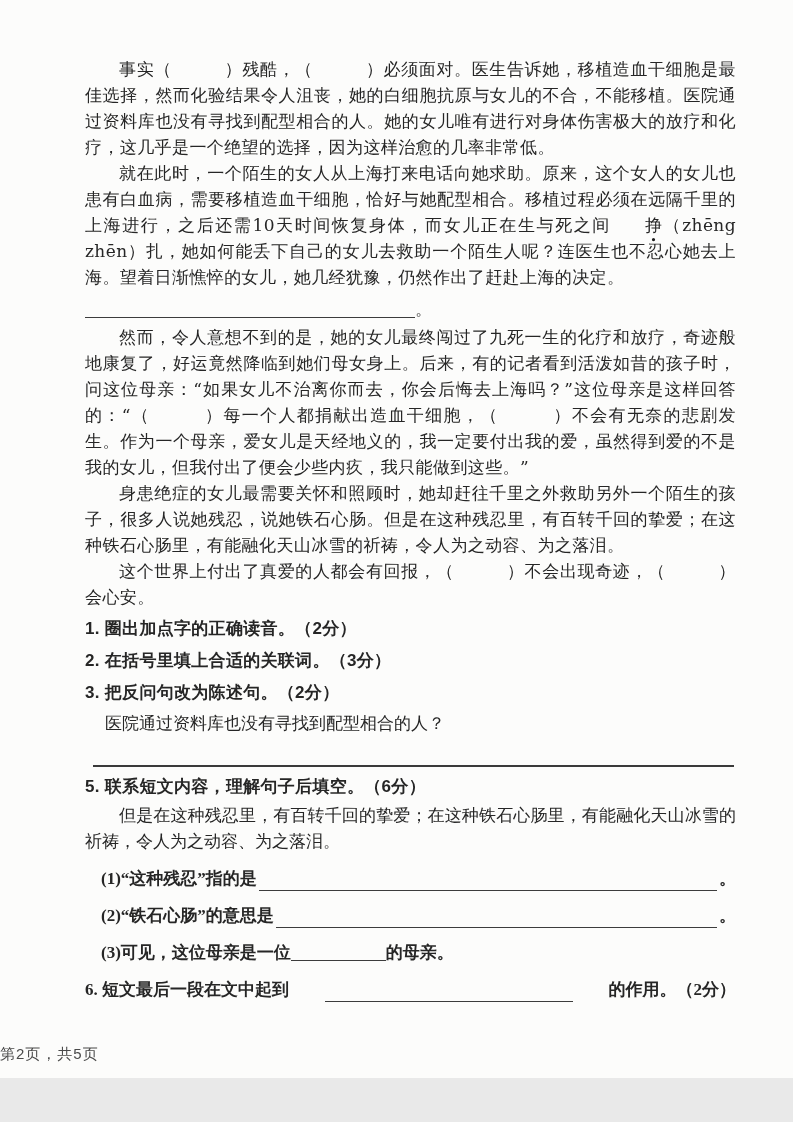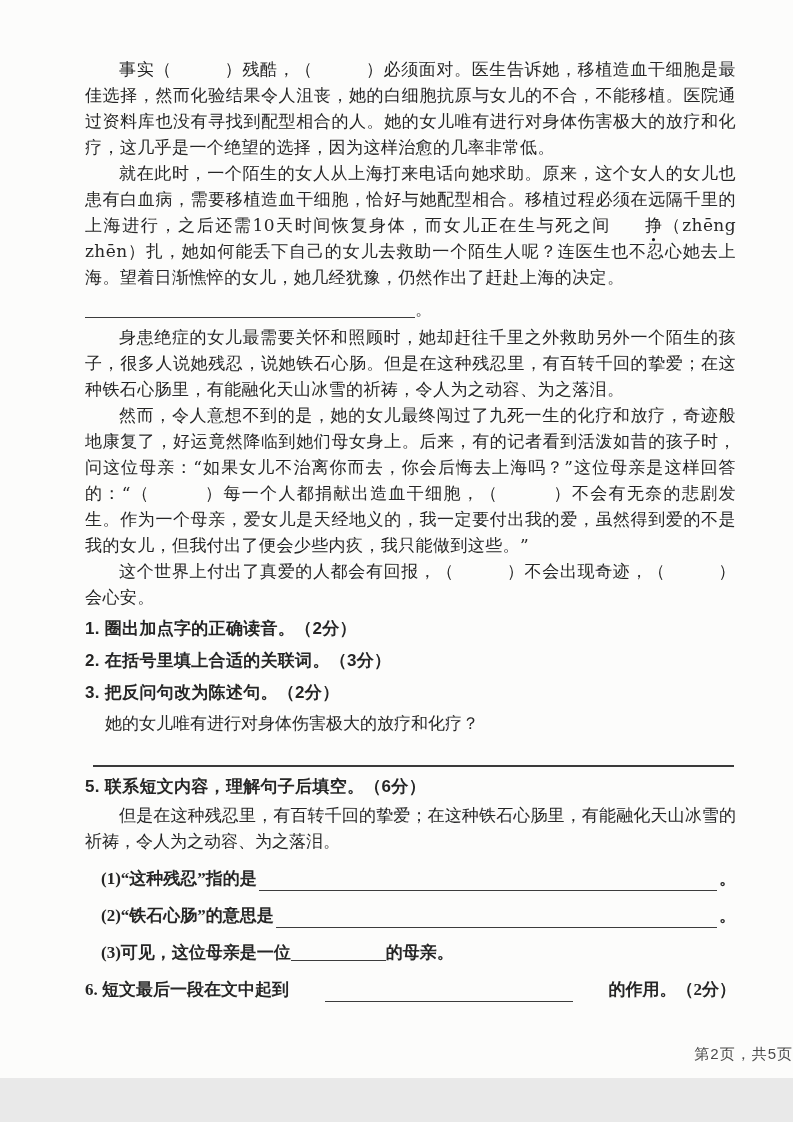--- a/index.html
+++ b/index.html
@@ -81,53 +81,53 @@
     line-height: 24px;
   }
   .row { display: flex; align-items: flex-end; }
   .grow { flex: 1 1 auto; margin: 0 2px; height: 21px; }
   .q6row { padding-left: 0; gap: 34px; }
   .footer {
     position: absolute;
     left: 0;
     bottom: 14px;
     width: 100%;
-    text-align: right;
+    text-align: left;
     font-size: 15px;
     color: #4a4a4a;
     font-family: "Liberation Sans", sans-serif;
     letter-spacing: 1px;
   }
 </style>
 </head>
 <body>
 
 <div class="page">
   <div class="content">
 
     <p class="para">事实（　　　）残酷，（　　　）必须面对。医生告诉她，移植造血干细胞是最佳选择，然而化验结果令人沮丧，她的白细胞抗原与女儿的不合，不能移植。医院通过资料库也没有寻找到配型相合的人。她的女儿唯有进行对身体伤害极大的放疗和化疗，这几乎是一个绝望的选择，因为这样治愈的几率非常低。</p>
 
     <p class="para"><span>就在此时，一个陌生的女人从上海打来电话向她求助。原来，这个女人的女儿也患有白血病，需要移植造血干细胞，恰好与她配型相合。移植过程必须在远隔千里的上海进行，之后还需10天时间恢复身体，而女儿正在生与死之间</span><span class="emdot">挣</span><span>（zhēng　zhēn）扎，她如何能丢下自己的女儿去救助一个陌生人呢？连医生也不忍心她去上海。望着日渐憔悴的女儿，她几经犹豫，仍然作出了赶赴上海的决定。</span></p>
 
 
     <div class="blank-line hand"><span class="blank w330"></span><span>。</span></div>
 
+    <p class="para">然而，令人意想不到的是，她的女儿最终闯过了九死一生的化疗和放疗，奇迹般地康复了，好运竟然降临到她们母女身上。后来，有的记者看到活泼如昔的孩子时，问这位母亲：“如果女儿不治离你而去，你会后悔去上海吗？”这位母亲是这样回答的：“（　　　）每一个人都捐献出造血干细胞，（　　　）不会有无奈的悲剧发生。作为一个母亲，爱女儿是天经地义的，我一定要付出我的爱，虽然得到爱的不是我的女儿，但我付出了便会少些内疚，我只能做到这些。”</p>
+
     <p class="para">身患绝症的女儿最需要关怀和照顾时，她却赶往千里之外救助另外一个陌生的孩子，很多人说她残忍，说她铁石心肠。但是在这种残忍里，有百转千回的挚爱；在这种铁石心肠里，有能融化天山冰雪的祈祷，令人为之动容、为之落泪。</p>
-
-    <p class="para">然而，令人意想不到的是，她的女儿最终闯过了九死一生的化疗和放疗，奇迹般地康复了，好运竟然降临到她们母女身上。后来，有的记者看到活泼如昔的孩子时，问这位母亲：“如果女儿不治离你而去，你会后悔去上海吗？”这位母亲是这样回答的：“（　　　）每一个人都捐献出造血干细胞，（　　　）不会有无奈的悲剧发生。作为一个母亲，爱女儿是天经地义的，我一定要付出我的爱，虽然得到爱的不是我的女儿，但我付出了便会少些内疚，我只能做到这些。”</p>
 
     <p class="para">这个世界上付出了真爱的人都会有回报，（　　　）不会出现奇迹，（　　　）会心安。</p>
 
     <div class="q">1. 圈出加点字的正确读音。（2分）</div>
 
     <div class="q">2. 在括号里填上合适的关联词。（3分）</div>
 
     <div class="q">3. 把反问句改为陈述句。（2分）</div>
 
-    <div class="q-sentence hand">她的女儿唯有进行对身体伤害极大的放疗和化疗？</div>
+    <div class="q-sentence hand">医院通过资料库也没有寻找到配型相合的人？</div>
 
     <div class="answer-line"></div>
 
 
     <div class="q">5. 联系短文内容，理解句子后填空。（6分）</div>
 
     <p class="q-quote">但是在这种残忍里，有百转千回的挚爱；在这种铁石心肠里，有能融化天山冰雪的祈祷，令人为之动容、为之落泪。</p>
 
     <div class="subq row">
         <span>(1)“这种残忍”指的是</span>

